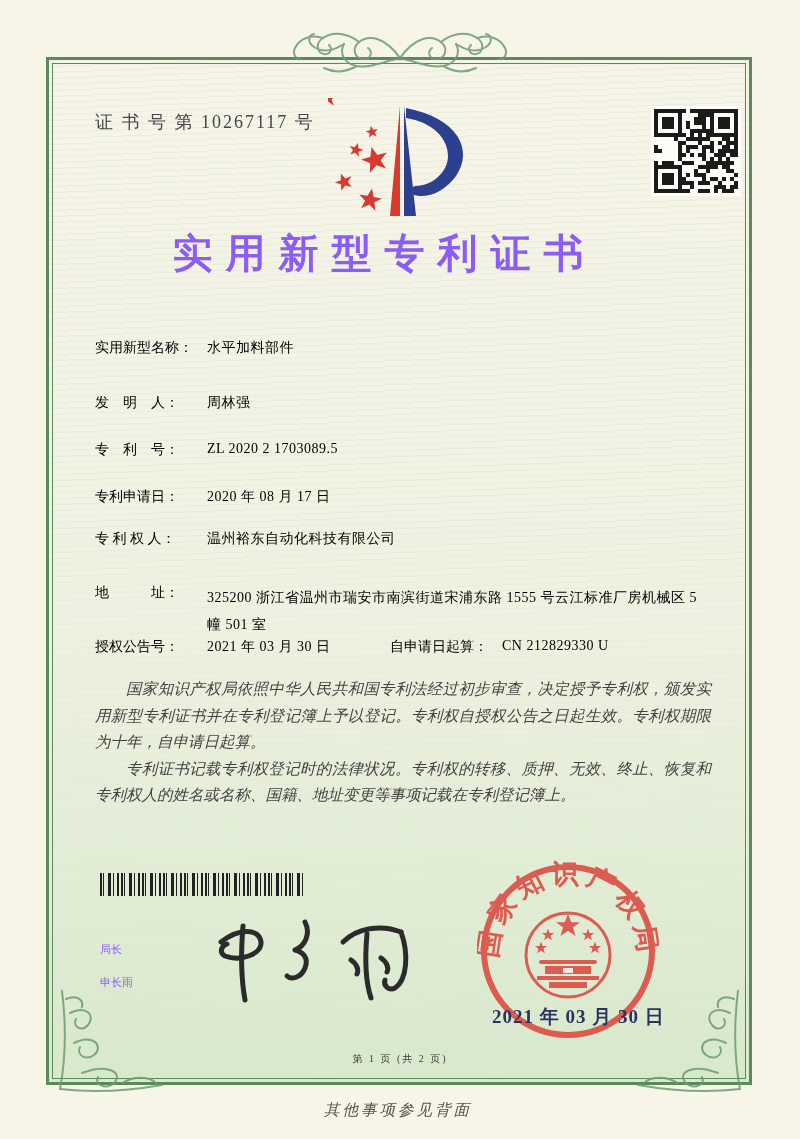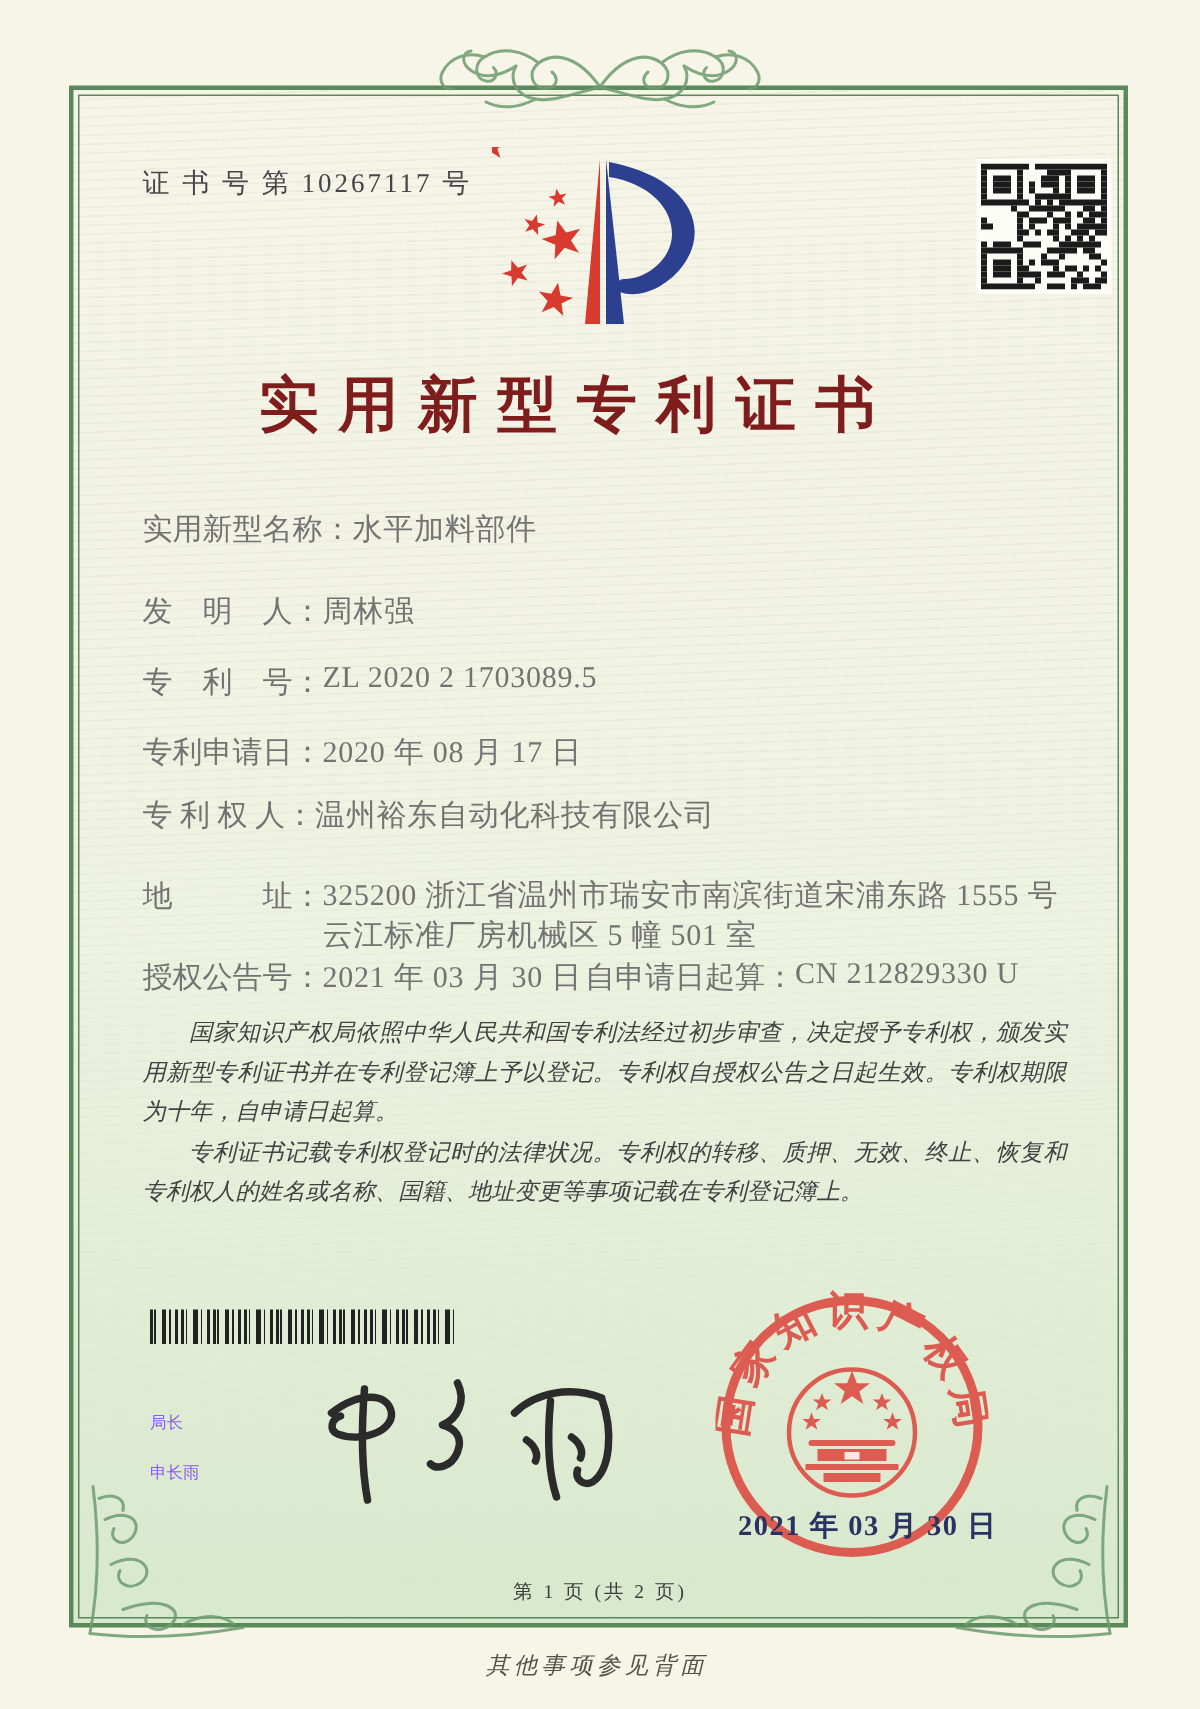--- a/index.html
+++ b/index.html
@@ -22,25 +22,25 @@
   .frame-inner{
     position:absolute;left:3px;top:3px;right:3px;bottom:3px;
     border:1px solid #5a8a5c;box-sizing:border-box;
   }
   .ornament{position:absolute;pointer-events:none;}
   
   .cert-no{position:absolute;left:95px;top:110px;font-size:18px;letter-spacing:2px;color:#46464a;}
   .logo{position:absolute;left:328px;top:98px;}
   .qr{position:absolute;left:651px;top:106px;background:#fdfdf8;padding:3px;}
   .title{
-    position:absolute;left:0;top:242px;width:756px;text-align:center;
-    font-size:40px;font-weight:700;color:#7f1d1d;letter-spacing:13px;text-indent:13px;
-  }
-  
-  .frow{position:absolute;left:95px;display:flex;font-size:20px;color:#737373;justify-content:space-between;}
+    position:absolute;left:0;top:226px;width:756px;text-align:center;
+    font-size:40px;font-weight:700;color:#8b5cf6;letter-spacing:13px;text-indent:13px;
+  }
+  
+  .frow{position:absolute;left:95px;display:flex;font-size:14px;color:#000000;justify-content:space-between;}
   .frow .lab{flex:0 0 112px;white-space:nowrap;}
   .frow .val{letter-spacing:0.5px;}
   .frow .val.wrap{width:505px;line-height:27px;}
   
   .body-text{
     position:absolute;left:95px;top:676px;width:616px;
     font-size:15.5px;line-height:26.5px;color:#424244;
     font-style:italic;
   }
   .body-text p{margin:0;text-indent:2em;text-align:justify;}
@@ -58,21 +58,21 @@
   .officer{position:absolute;left:100px;top:933px;font-family:"Liberation Sans","DejaVu Sans",sans-serif;
     font-size:11px;color:#8b5cf6;line-height:33px;}
   .signature{position:absolute;left:205px;top:908px;}
   
   .seal{position:absolute;left:477px;top:860px;opacity:0.92;}
   .seal-date{
     position:absolute;left:492px;top:1004px;width:160px;
     font-size:19px;font-weight:700;color:#2a3263;letter-spacing:1px;white-space:nowrap;
   }
   
-  .page-info{position:absolute;left:0;top:1052px;width:800px;text-align:center;font-size:13px;color:#3c3c3c;letter-spacing:2px;}
+  .page-info{position:absolute;left:0;top:1052px;width:800px;text-align:center;font-size:10px;color:#3c3c3c;letter-spacing:2px;}
   .back-note{position:absolute;left:0;top:1100px;width:796px;text-align:center;font-size:15.5px;color:#55524c;font-style:italic;letter-spacing:3px;}
 </style>
 </head>
 <body>
 
 <div class="page">
 
   <div class="frame-outer">
     <div class="frame-inner"></div>
   </div>

